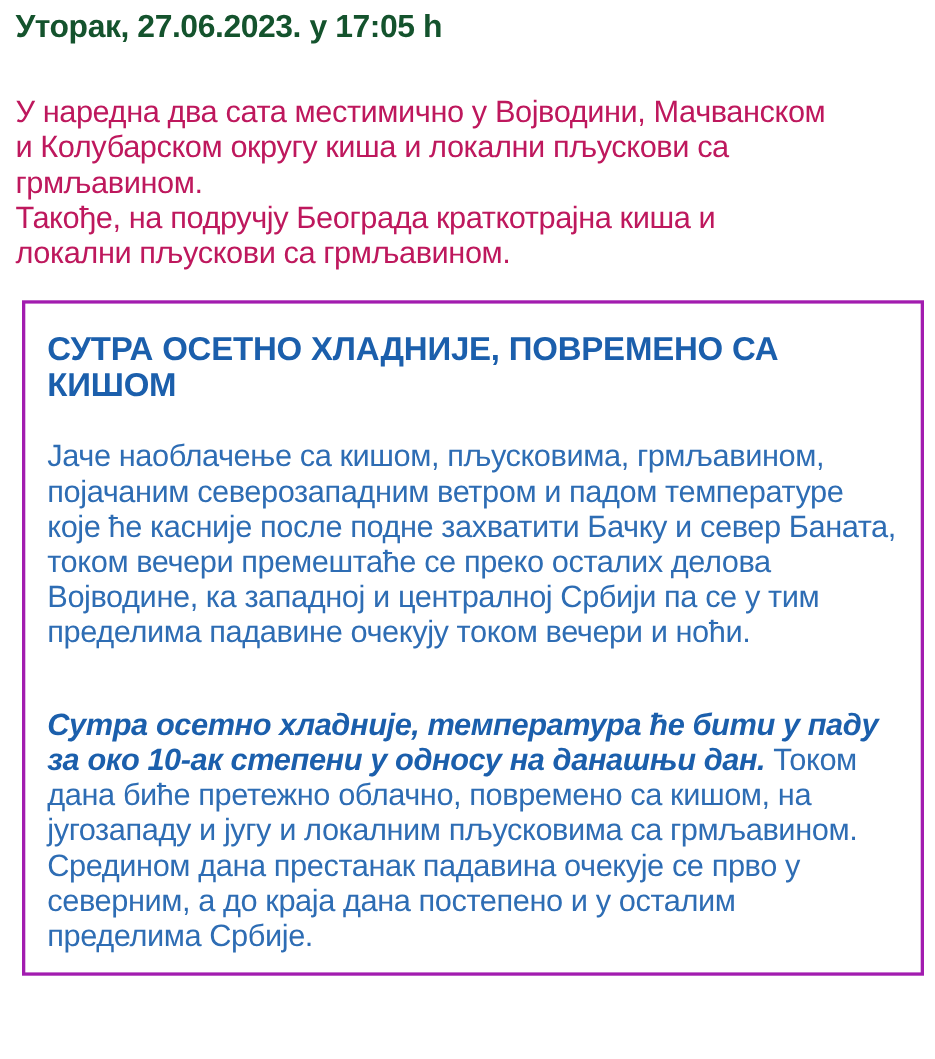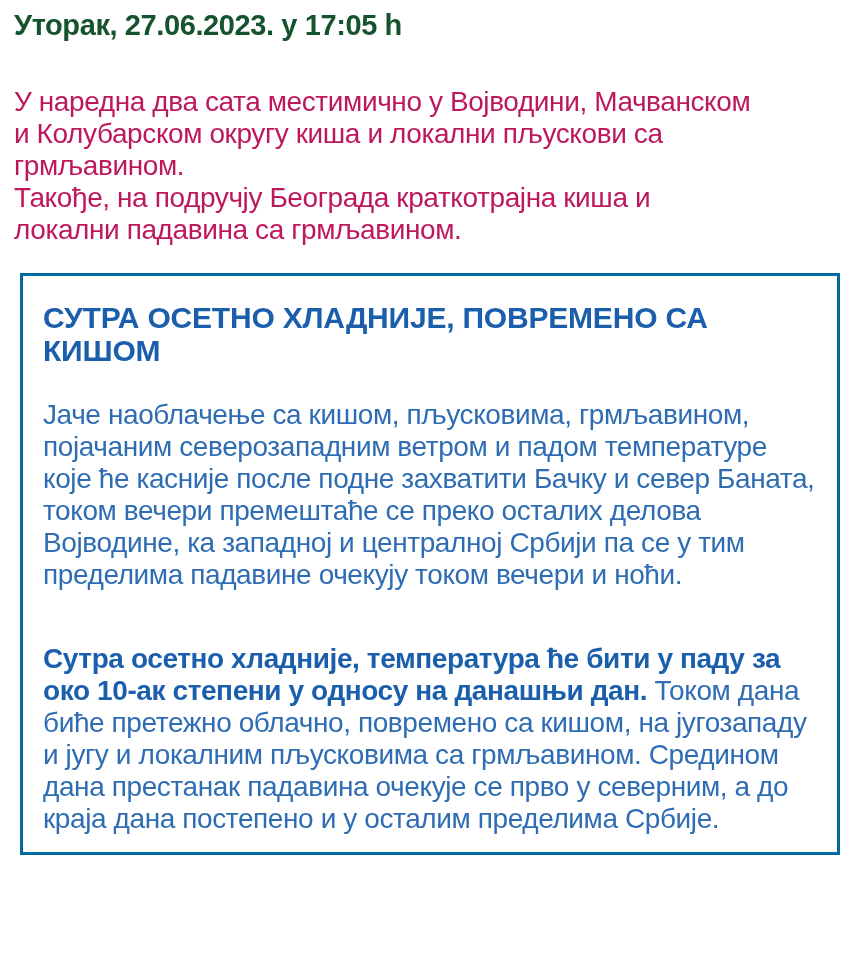--- a/index.html
+++ b/index.html
@@ -30,21 +30,21 @@
     max-width: 745px;
     font-size: 28px;
     line-height: 32px;
     color: #be185d;
     letter-spacing: -0.4px;
   }
   .alert-box {
     box-sizing: border-box;
     margin: 27px 0 0 20px;
     width: 820px;
-    border: 3px solid #0369a1;
+    border: 3px solid #a21caf;
     padding: 25px 22px 17px 20px;
     background: #ffffff;
   }
   .alert-heading {
     margin: 0 0 32px 0;
     font-size: 30px;
     line-height: 33px;
     font-weight: bold;
     color: #1b5fac;
     letter-spacing: -0.2px;
@@ -55,32 +55,33 @@
     line-height: 32px;
     color: #2e6db4;
     letter-spacing: -0.4px;
   }
   .alert-para.first {
     margin-bottom: 52px;
   }
   .alert-para strong {
     color: #1b5fac;
     font-weight: bold;
+    font-style: italic;
   }
 </style>
 </head>
 <body>
 
 <div class="page">
 
   <h1 class="report-title">Уторак, 27.06.2023. у 17:05 h</h1>
 
   <p class="intro-text">
     <span>У наредна два сата местимично у Војводини, Мачванском и Колубарском округу киша и локални пљускови са грмљавином.</span><br>
-    <span>Такође, на подручју Београда краткотрајна киша и локални падавина са грмљавином.</span>
+    <span>Такође, на подручју Београда краткотрајна киша и локални пљускови са грмљавином.</span>
   </p>
 
   <div class="alert-box">
     <h2 class="alert-heading">СУТРА ОСЕТНО ХЛАДНИЈЕ, ПОВРЕМЕНО СА КИШОМ</h2>
 
     <p class="alert-para first">Јаче наоблачење са кишом, пљусковима, грмљавином, појачаним северозападним ветром и падом температуре које ће касније после подне захватити Бачку и север Баната, током вечери премештаће се преко осталих делова Војводине, ка западној и централној Србији па се у тим пределима падавине очекују током вечери и ноћи.</p>
 
     <p class="alert-para">
       <strong>Сутра осетно хладније, температура ће бити у паду за око 10-ак степени у односу на данашњи дан.</strong>
       <span>Током дана биће претежно облачно, повремено са кишом, на југозападу и југу и локалним пљусковима са грмљавином. Средином дана престанак падавина очекује се прво у северним, а до краја дана постепено и у осталим пределима Србије.</span>

